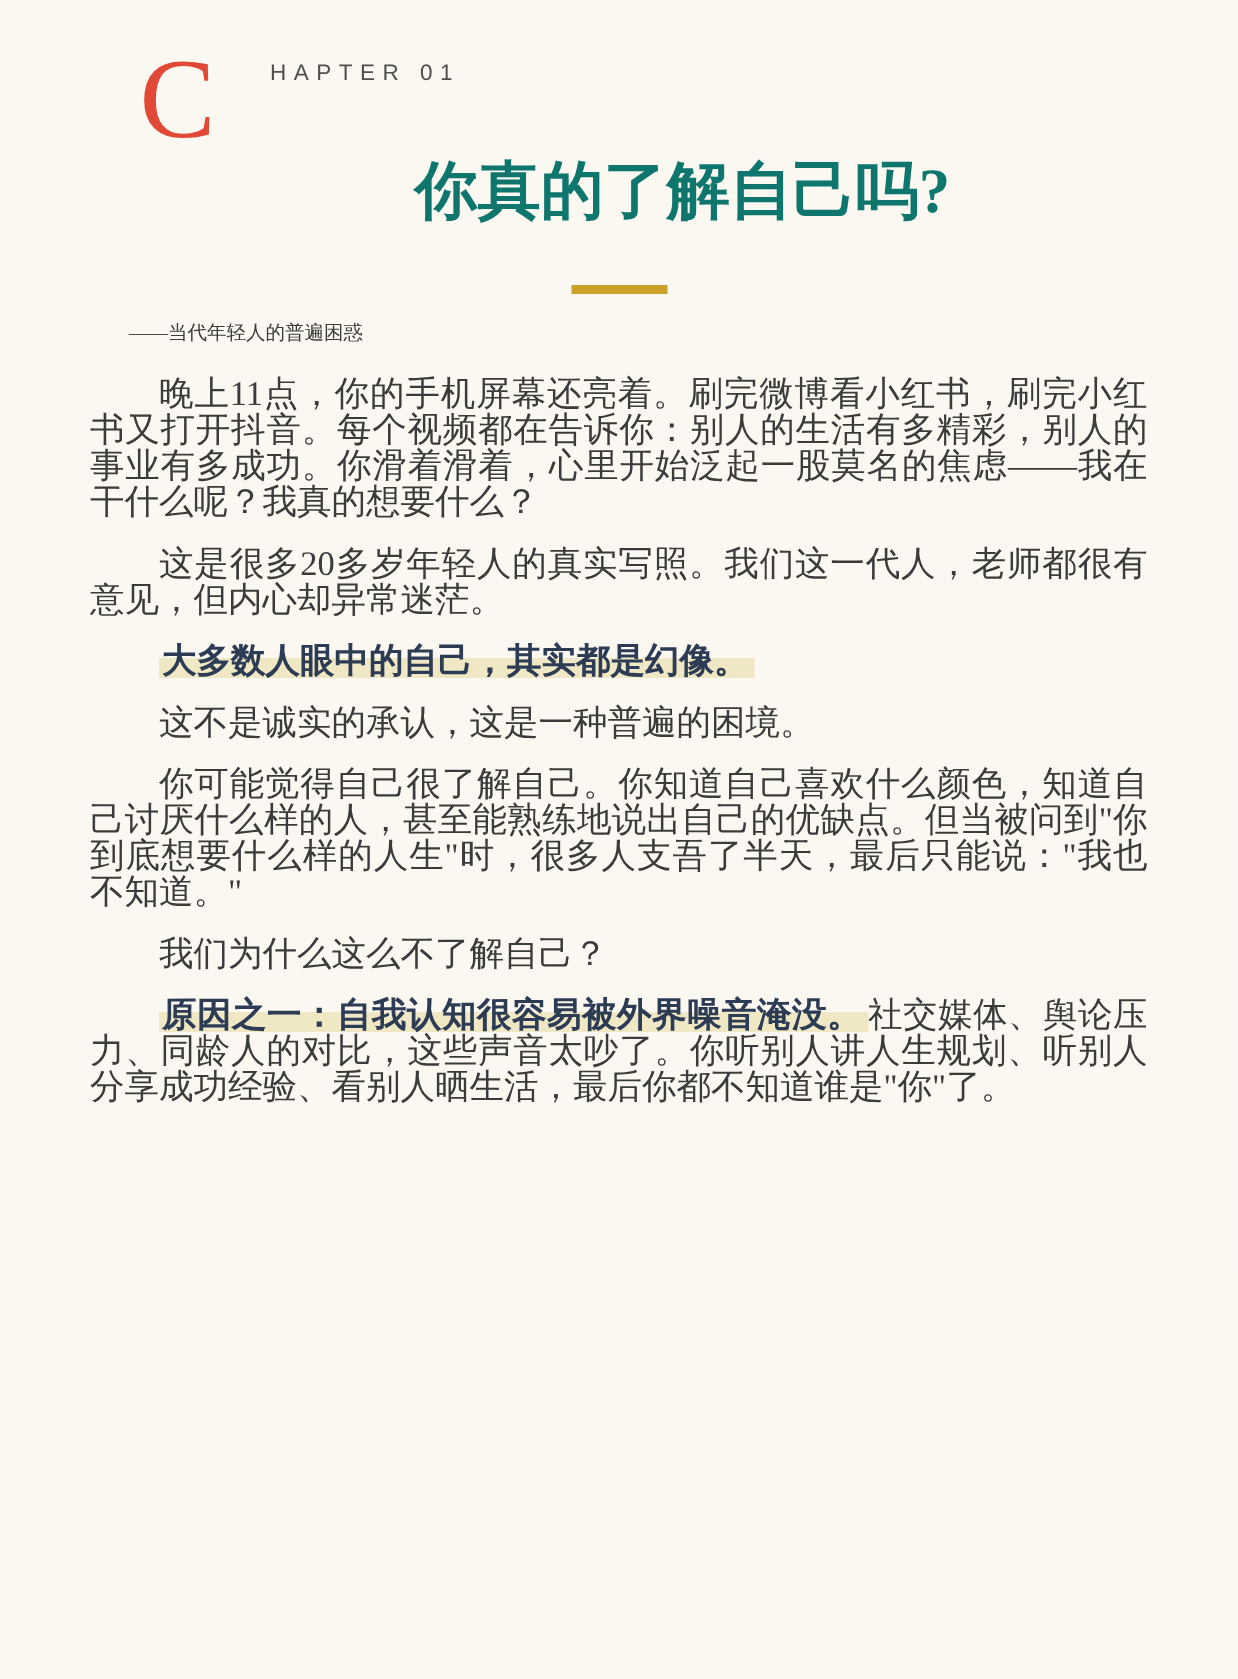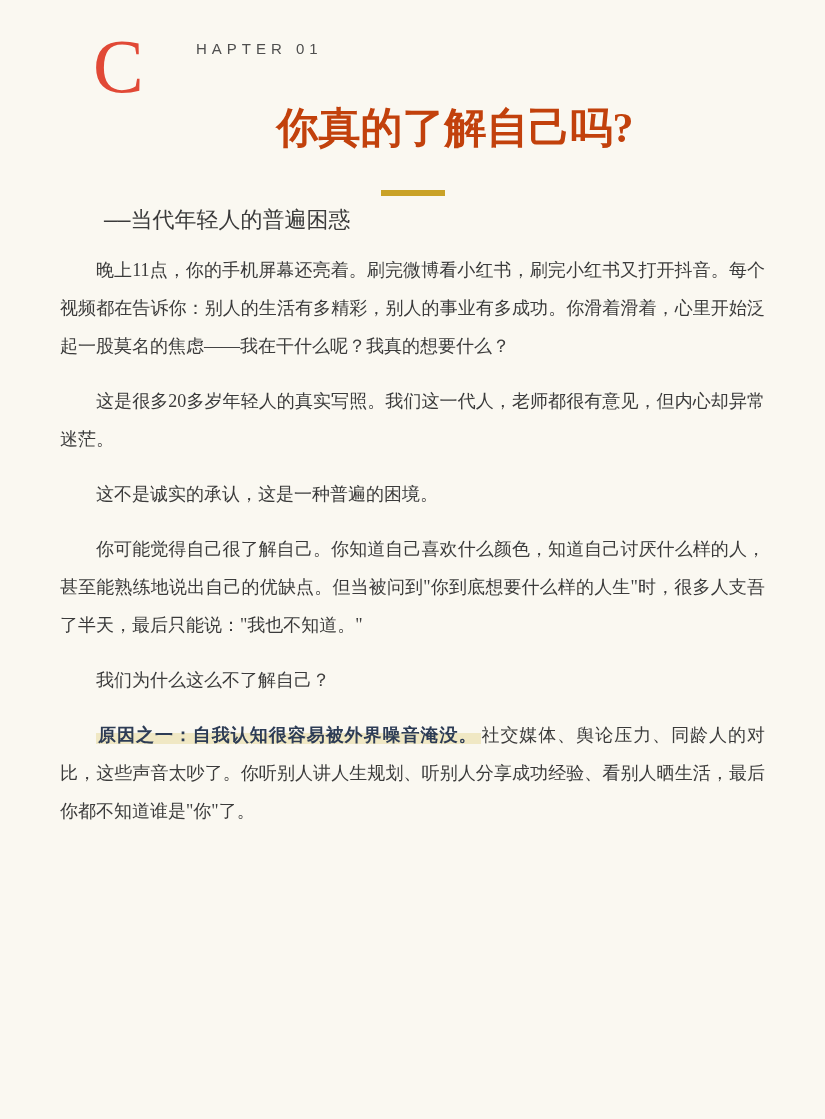--- a/index.html
+++ b/index.html
@@ -26,56 +26,55 @@
     left: 33px;
     top: 28px;
     font-size: 76px;
     line-height: 1;
     font-weight: 400;
     color: #E14936;
     font-family: "Liberation Serif", serif;
   }
   .chapter-label {
     position: absolute;
-    left: 136px;
+    left: 120px;
     top: 40px;
     font-size: 15px;
     letter-spacing: 5px;
     color: #4F4F4F;
     font-family: "Liberation Sans", sans-serif;
   }
   .page-title {
     margin: 0;
     padding-left: 85px;
     text-align: center;
     font-size: 42px;
     line-height: 1.15;
     font-weight: 700;
-    color: #c2410c;
+    color: #0f766e;
     font-family: "Liberation Serif", serif;
   }
   .title-divider {
     width: 64px;
     height: 6px;
     background: #C9A227;
     margin: 38px auto 0 auto;
   }
   .subtitle {
     margin: 14px 0 0 0;
-    font-size: 22px;
+    font-size: 13px;
     line-height: 24px;
     color: #3B3B3B;
     text-indent: 2em;
-    font-family: Liberation Mono, monospace;
   }
   .paragraphs { margin-top: 6px; }
   .para {
     margin: 17px 0;
-    font-size: 18px;
-    line-height: 38px;
+    font-size: 23px;
+    line-height: 24px;
     color: #3B3B3B;
     text-align: justify;
     text-indent: 2em;
   }
   .hl {
     font-weight: 700;
     color: #2D3C55;
     background: linear-gradient(to bottom, rgba(0,0,0,0) 42%, #F0E8C4 42%, #F0E8C4 96%, rgba(0,0,0,0) 96%);
     padding: 0 4px 0 2px;
   }
@@ -93,20 +92,21 @@
 
     <h1 class="page-title">你真的了解自己吗?</h1>
 
     <div class="title-divider"></div>
 
     <p class="subtitle">——当代年轻人的普遍困惑</p>
 
     <div class="paragraphs">
         <p class="para">晚上11点，你的手机屏幕还亮着。刷完微博看小红书，刷完小红书又打开抖音。每个视频都在告诉你：别人的生活有多精彩，别人的事业有多成功。你滑着滑着，心里开始泛起一股莫名的焦虑——我在干什么呢？我真的想要什么？</p>
         <p class="para">这是很多20多岁年轻人的真实写照。我们这一代人，老师都很有意见，但内心却异常迷茫。</p>
+        <p class="para"><span class="hl">大多数人眼中的自己，其实都是幻像。</span></p>
         <p class="para">这不是诚实的承认，这是一种普遍的困境。</p>
         <p class="para">你可能觉得自己很了解自己。你知道自己喜欢什么颜色，知道自己讨厌什么样的人，甚至能熟练地说出自己的优缺点。但当被问到"你到底想要什么样的人生"时，很多人支吾了半天，最后只能说："我也不知道。"</p>
         <p class="para">我们为什么这么不了解自己？</p>
         <p class="para"><span class="hl">原因之一：自我认知很容易被外界噪音淹没。</span>社交媒体、舆论压力、同龄人的对比，这些声音太吵了。你听别人讲人生规划、听别人分享成功经验、看别人晒生活，最后你都不知道谁是"你"了。</p>
       </div>
 
   </div>
 </div>
 
 </body></html>

